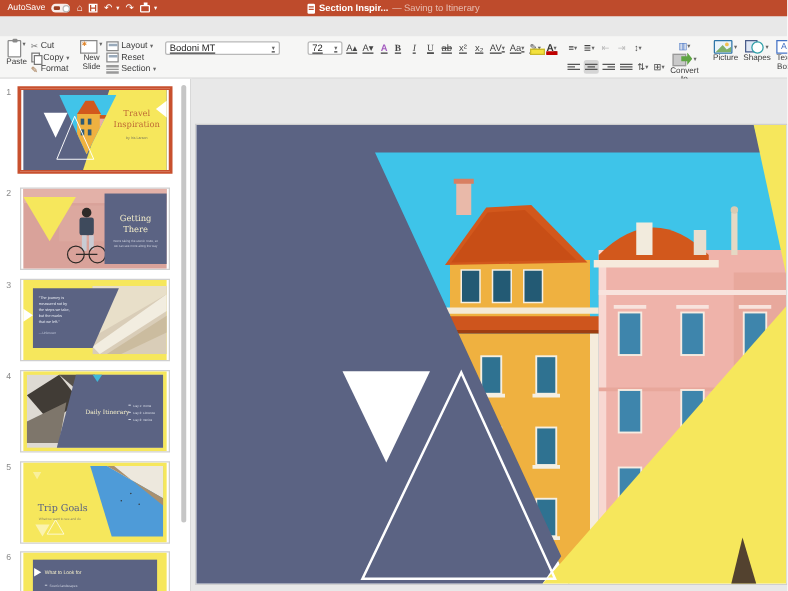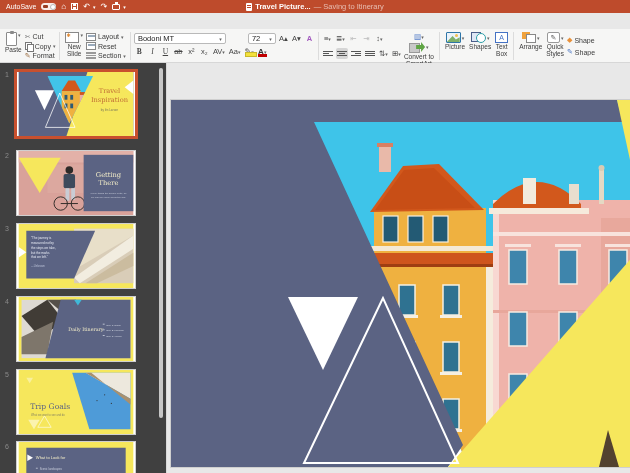--- a/index.html
+++ b/index.html
@@ -75,21 +75,21 @@
   .ic-shapes:before{content:"";position:absolute;left:0;top:0;width:8px;height:8px;border:1px solid #4a5d8a;background:#dfe7f5;}
   .ic-shapes:after{content:"";position:absolute;right:0;bottom:0;width:8px;height:8px;border:1px solid #2E9FA8;border-radius:50%;background:#fff;}
   .ic-tbox{width:13px;height:11px;border:1px solid #4472C4;display:flex;align-items:center;justify-content:center;font-size:7px;color:#4472C4;background:#fff;}
   .ic-arr{width:14px;height:11px;position:relative;}
   .ic-arr:before{content:"";position:absolute;left:0;top:0;width:8px;height:7px;background:#F0A23C;}
   .ic-arr:after{content:"";position:absolute;right:0;bottom:0;width:8px;height:7px;border:1px solid #888;background:#fff;}
   .ic-qs{width:13px;height:11px;border:1px solid #999;border-radius:2px;background:#fff;display:flex;align-items:center;justify-content:center;font-size:7px;color:#555;}
   .trunc{width:26px;overflow:hidden;white-space:nowrap;font-size:7px;}
   
   .workspace{position:absolute;top:63px;left:0;width:630px;height:410px;display:flex;}
-  .thumbs{position:relative;width:167px;height:410px;background:#404040;border-right:1px solid #D8D8D8;}
+  .thumbs{position:relative;width:153px;height:410px;background:#ffffff;border-right:1px solid #D8D8D8;}
   .trow{position:absolute;left:0;width:153px;}
   .tnum{position:absolute;left:5px;top:2px;font-size:7px;color:#8A8A8A;}
   .thumb{position:absolute;left:16px;top:0;width:120px;height:66px;border:1px solid #CFCFCF;background:#fff;}
   .thumb.sel{outline:2px solid #C8502E;border-color:#C8502E;}
   .thumb svg{display:block;}
   .vscroll{position:absolute;right:3px;top:5px;width:4px;height:350px;border-radius:2px;background:#C6C6C6;}
   .canvas{position:relative;flex:1;height:410px;background:#E8E8E8;overflow:hidden;}
   .mainslide{position:absolute;left:4px;top:37px;width:472px;height:367px;background:#fff;box-shadow:0 0 0 1px #CFCFCF;}
   .serif{font-family:"DejaVu Serif","Liberation Serif",serif;}
 </style>
@@ -107,21 +107,21 @@
       <span class="tb-ic">⌂</span>
       <span class="ic-save"></span>
       <span class="tb-ic">↶</span>
       <span class="caret">▾</span>
       <span class="tb-ic">↷</span>
       <span class="ic-print"></span>
       <span class="caret">▾</span>
     </div>
     <div class="tb-center">
       <span class="ic-doc"></span>
-      <span class="tb-title">Travel Picture...</span>
+      <span class="tb-title">Section Inspir...</span>
       <span class="tb-status">— Saving to Itinerary</span>
     </div>
   </div>
 
 
   <div class="ribbon">
 
     <div class="grp">
       <div class="bigbtn">
         <span style="display:flex;align-items:flex-start;gap:1px;">
@@ -173,21 +173,21 @@
               <b></b>
               <b></b>
             </span>
             <span>Section</span>
             <span class="dd">▾</span>
           </span>
       </div>
     </div>
     <div class="vdiv"></div>
 
-    <div class="grp" style="flex-direction:column;justify-content:flex-start;padding:1px 0;">
+    <div class="grp" style="flex-direction:row;justify-content:space-between;padding:1px 0;text-decoration:underline;">
       <div class="row">
         <span class="combo" style="width:92px;">
             <span>Bodoni MT</span>
             <span class="dd">▾</span>
           </span>
         <span class="combo" style="width:28px;margin-left:20px;">
             <span>72</span>
             <span class="dd">▾</span>
           </span>
         <span class="ib">A▴</span>

